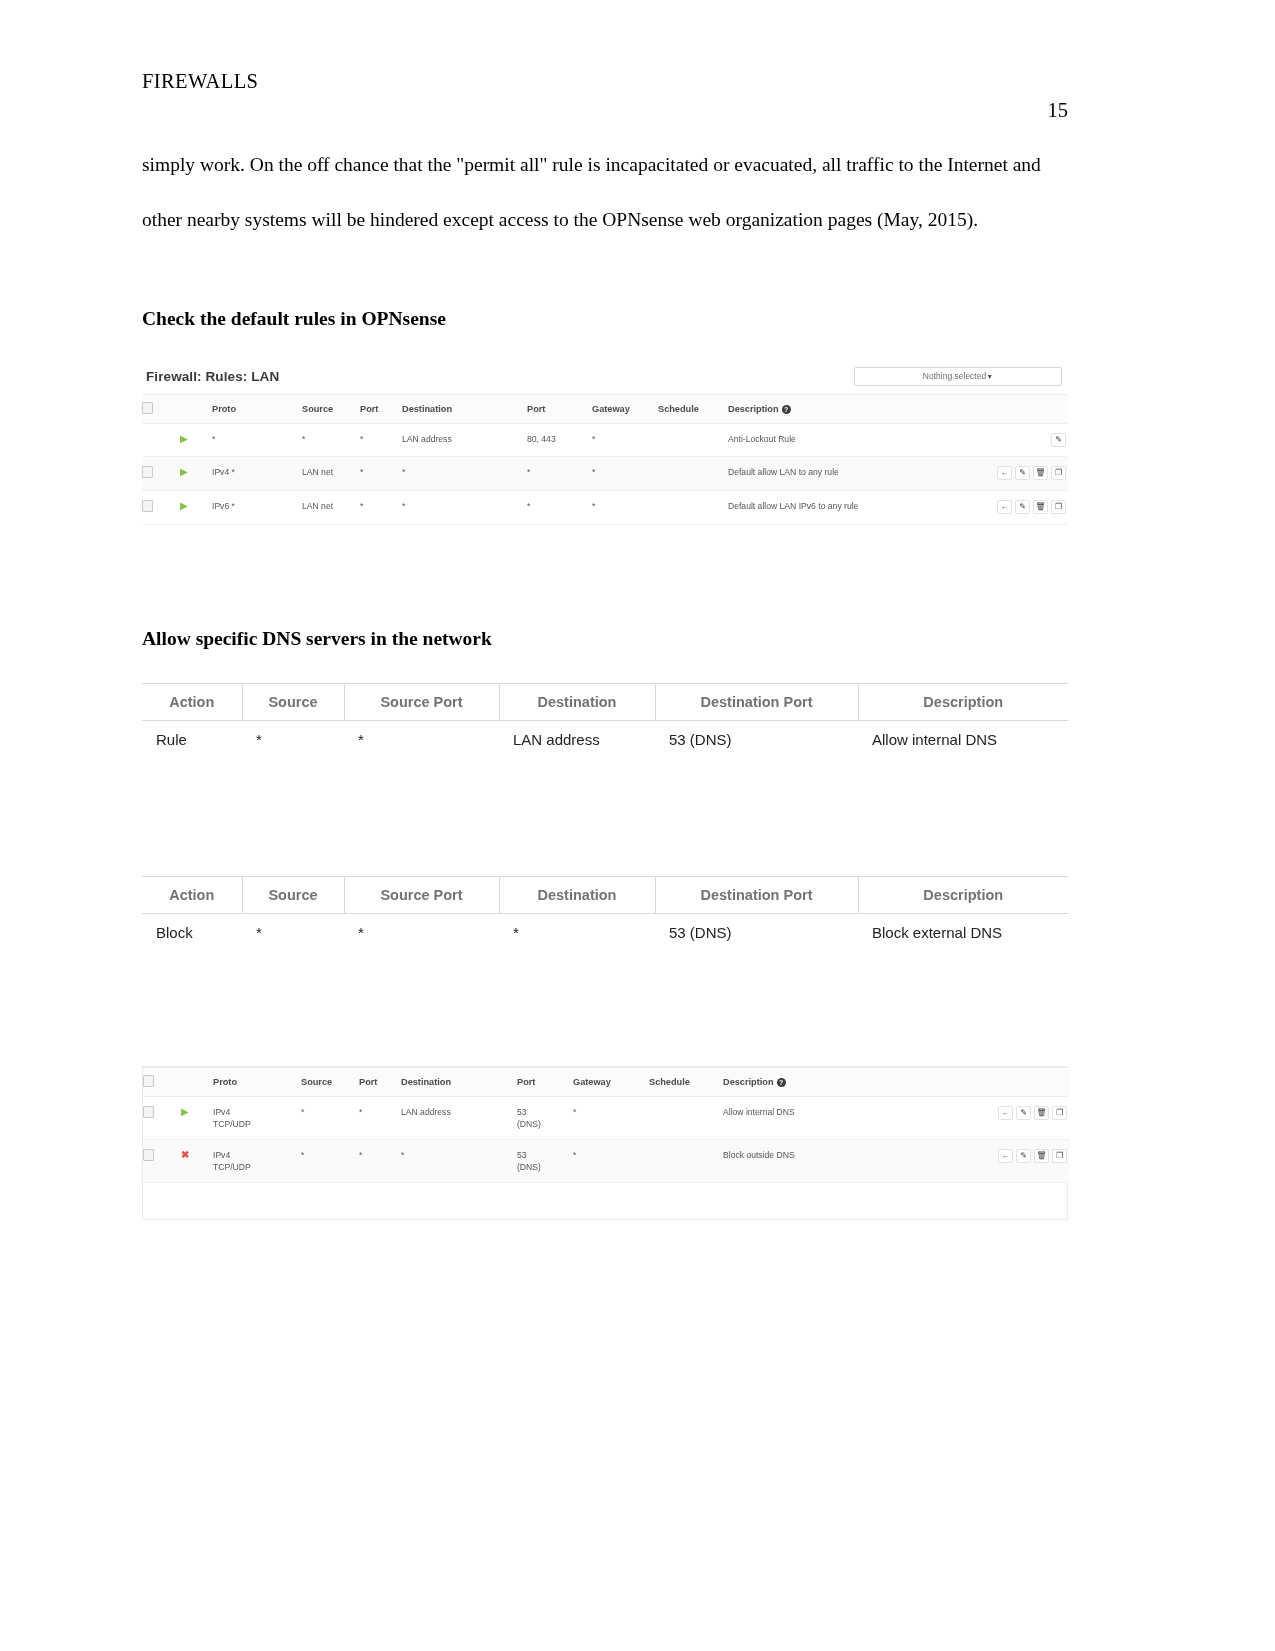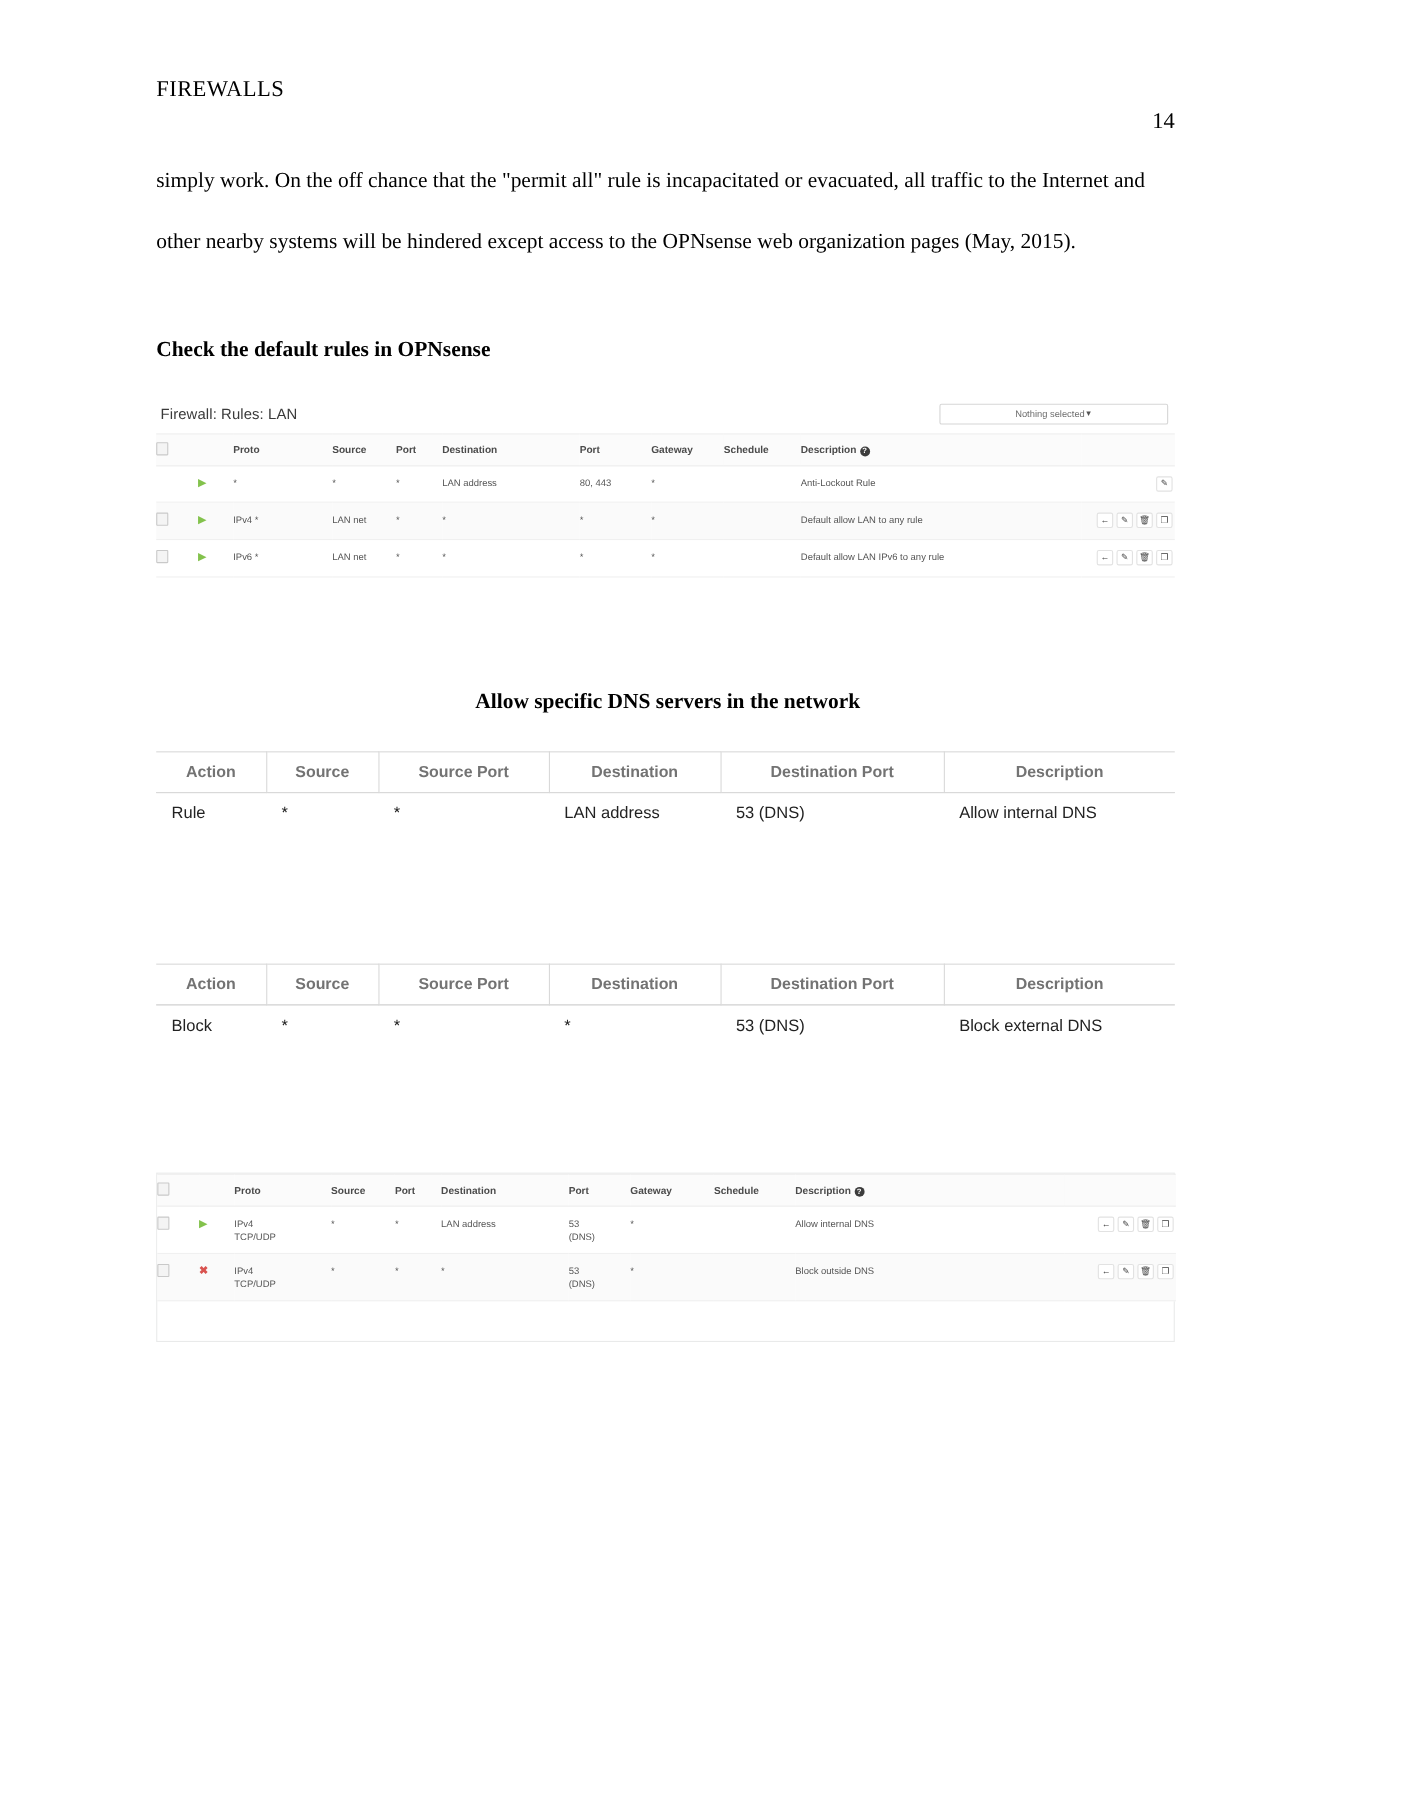--- a/index.html
+++ b/index.html
@@ -29,42 +29,42 @@
     position:absolute; left:142px; top:138px; width:925px;
     font-size:19.5px; line-height:54.5px; text-align:left;
     font-family:"Liberation Serif", serif;
   }
   .heading {
     position:absolute; left:142px; width:930px;
     font-size:19.5px; font-weight:bold;
     font-family:"Liberation Serif", serif;
   }
   #h-check   { top:308px; }
-  #h-dns     { top:628px;text-align:center; }
+  #h-dns     { top:628px; }
   #h-gateway { top:1330px; }
 
   
   .opn {
     position:absolute; left:142px; width:926px;
     background:#ffffff;
     font-family:"Liberation Sans", sans-serif;
     color:#4a4a4a;
     border:1px solid #e9eaea;
     box-sizing:border-box;
   }
   #opn-lan { top:358px; height:157px; border:none; }
   #opn-dns { top:1066px; height:154px; }
 
   .opn-head {
     height:36px; display:flex; align-items:center;
     justify-content:space-between; padding:0 6px 0 4px;
     background:#fff;
   }
   .opn-title {
-    font-size:13.5px; font-weight:400; color:#3a3a3a;
+    font-size:13.5px; font-weight:700; color:#3a3a3a;
     letter-spacing:0.1px;
   }
   .opn-select {
     width:208px; height:19px; border:1px solid #d6d6d6; border-radius:2px;
     background:#fff; font-size:8.5px; color:#6d6d6d;
     display:flex; align-items:center; justify-content:center;
     padding:0 5px; box-sizing:border-box;
   }
   .caret { font-size:7px; color:#555; line-height:1; }
 
@@ -123,21 +123,21 @@
     font-size:15px; color:#222; padding:10px 14px;
     border:none; text-align:left; background:#fff;
   }
 </style>
 </head>
 <body>
 
 <div class="page">
 
   <div class="running-head">FIREWALLS</div>
-  <div class="page-number">14</div>
+  <div class="page-number">15</div>
 
   <div class="body-para">simply work. On the off chance that the "permit all" rule is incapacitated or evacuated, all traffic to the Internet and other nearby systems will be hindered except access to the OPNsense web organization pages (May, 2015).</div>
 
   <div class="heading" id="h-check">Check the default rules in OPNsense</div>
 
   <div class="opn" id="opn-lan">
     <div class="opn-head">
       <div class="opn-title">Firewall: Rules: LAN</div>
       <div class="opn-select">
         <span>Nothing selected</span>

